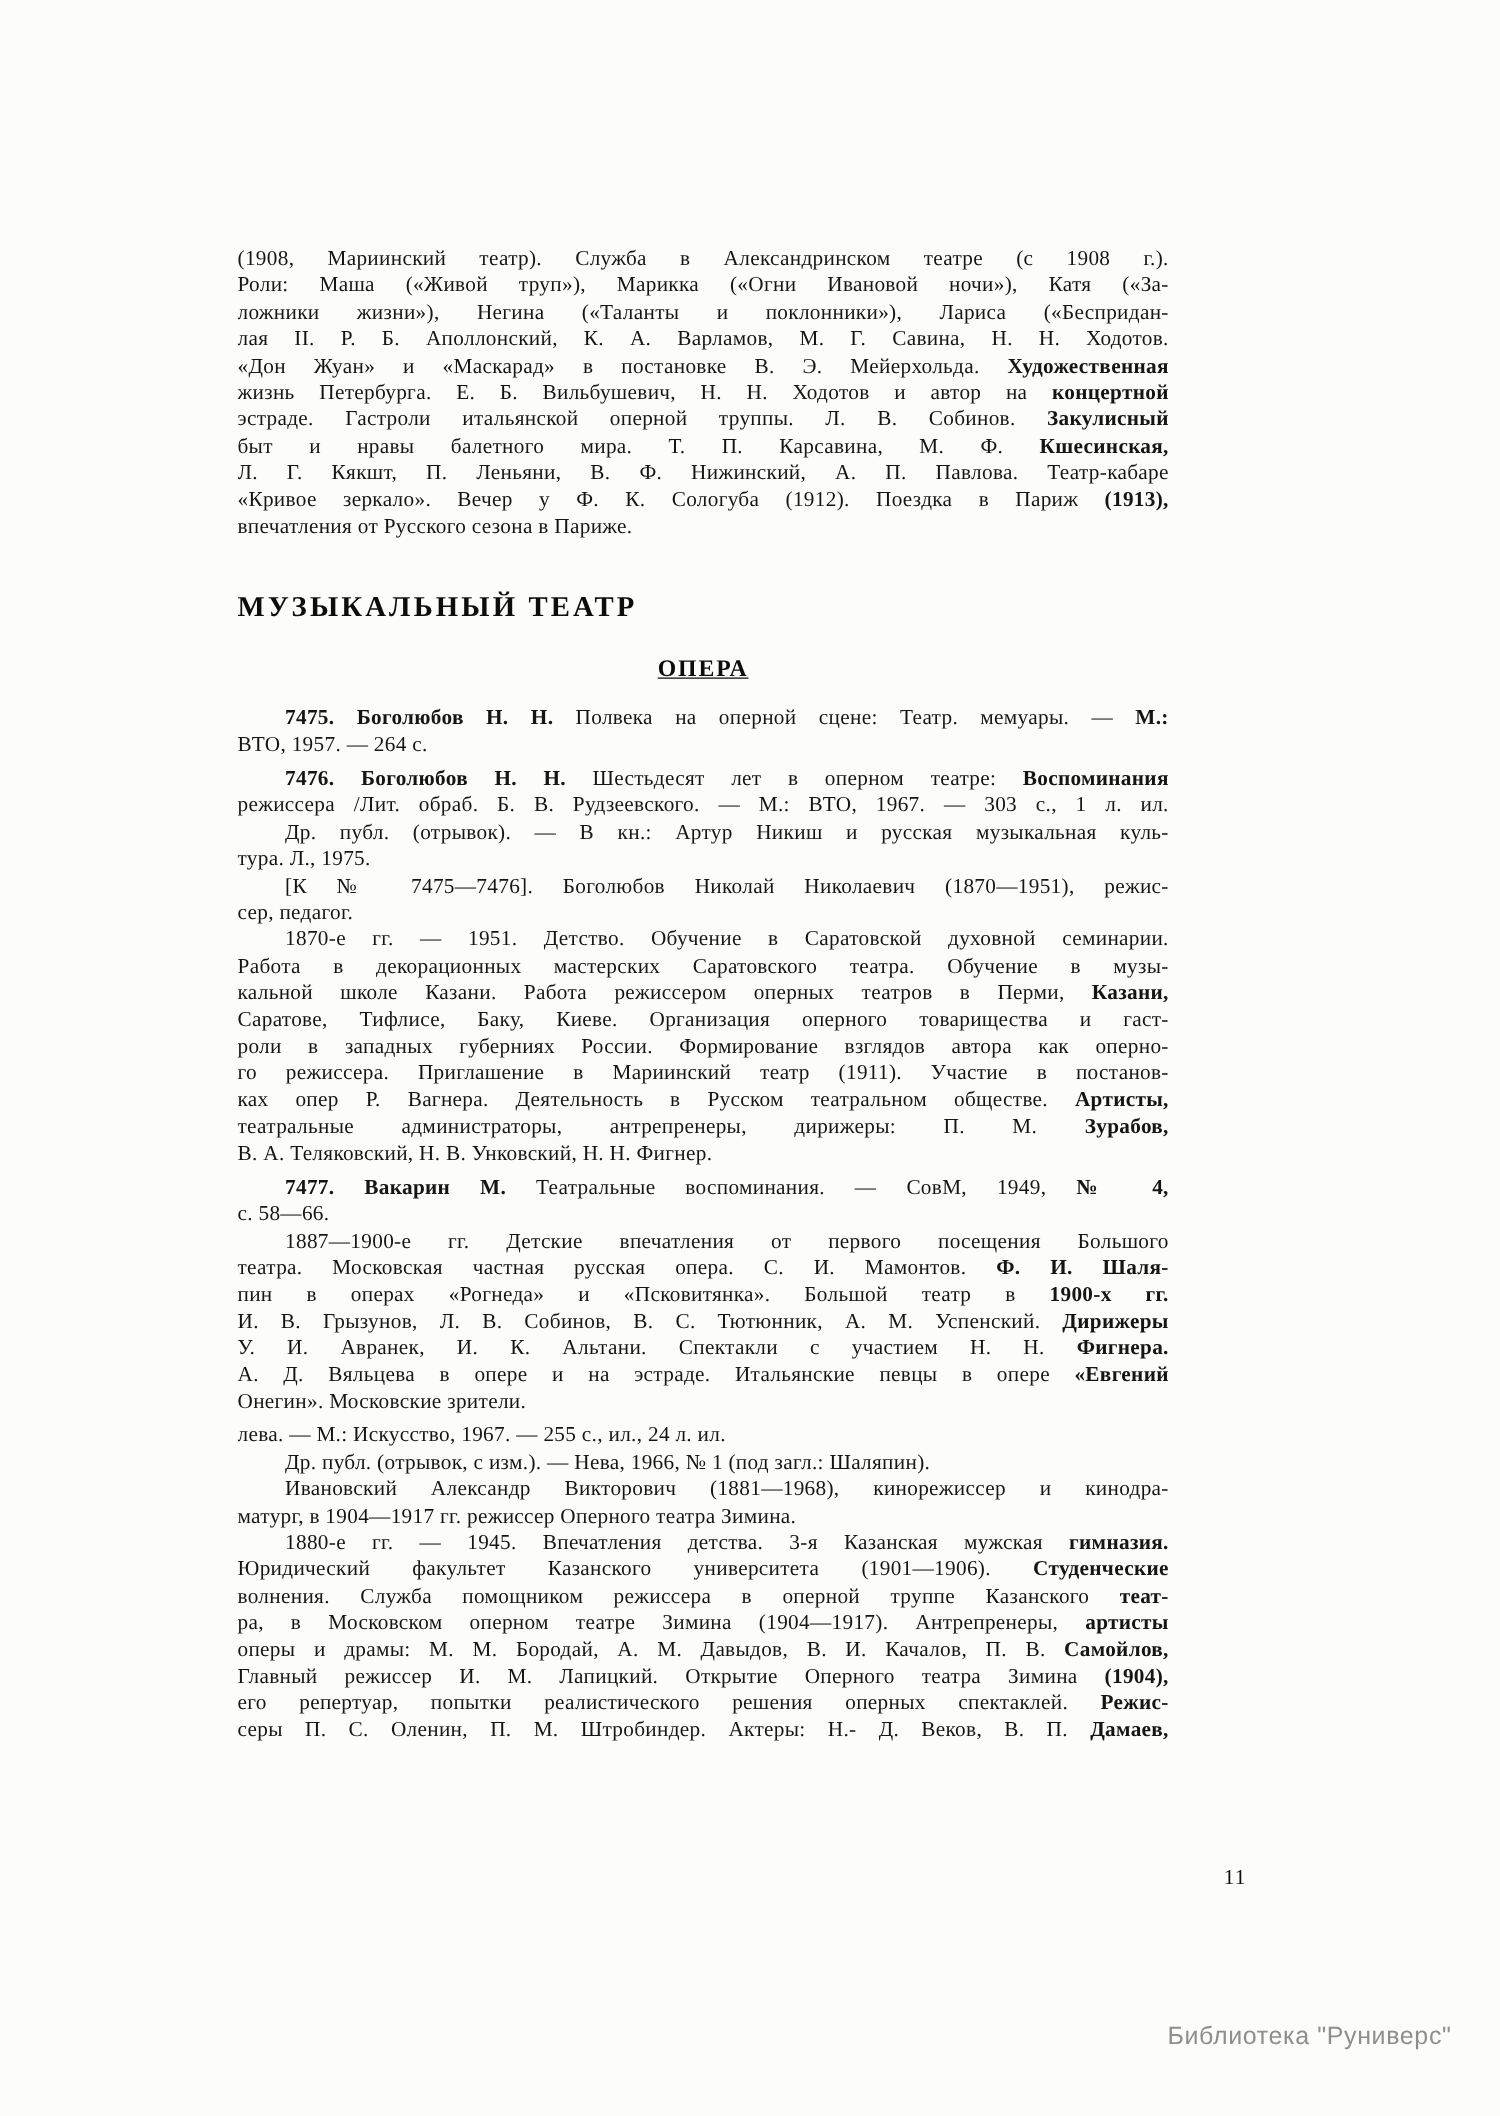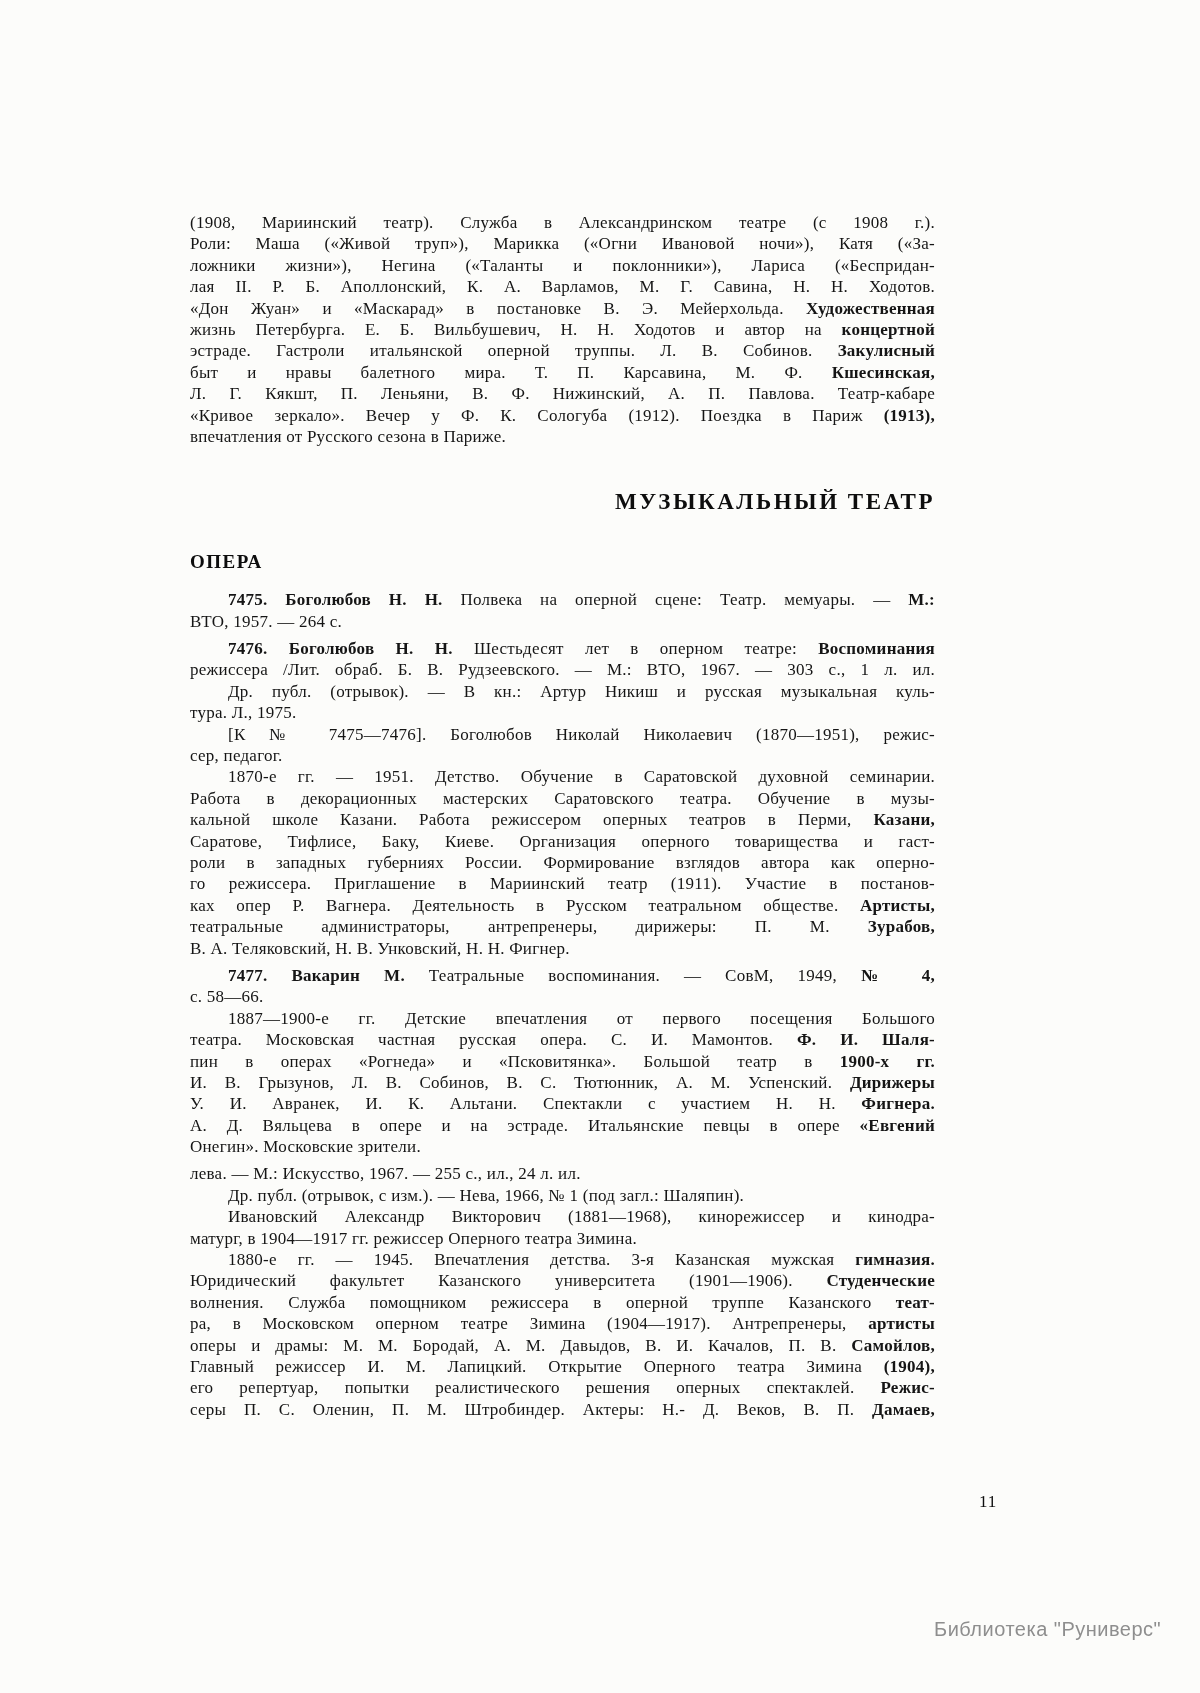--- a/index.html
+++ b/index.html
@@ -12,21 +12,21 @@
     width: 1200px;
     height: 1693px;
     background: #fcfcfa;
     font-family: "Liberation Serif", "DejaVu Serif", serif;
     color: #151515;
     overflow: hidden;
   }
   .text-block {
     position: absolute;
     left: 190px;
-    top: 212px;
+    top: 196px;
     width: 745px;
   }
   .line {
     position: relative;
     height: 21.4px;
     line-height: 21.4px;
     font-size: 17px;
     letter-spacing: 0.25px;
     overflow: hidden;
     white-space: nowrap;
@@ -41,31 +41,33 @@
   }
   .bold {
     font-weight: bold;
     margin-top: 48px;
   }
   .h1 {
     margin-top: 42px;
     font-size: 23px;
     font-weight: bold;
     letter-spacing: 2.5px;
-    text-align: right;
+    text-align: left;
     line-height: 26px;
     color: #0d0d0d;
   }
   .h2 {
-    margin-top: 36px;
+    margin-top: 26px;
     font-size: 19px;
     font-weight: bold;
     letter-spacing: 1.5px;
+    text-align: center;
     line-height: 22px;
     color: #0d0d0d;
+    text-decoration: underline;
   }
   .entries {
     margin-top: 16px;
   }
   .entry:not(:first-child) {
     margin-top: 6px;
   }
   .page-number {
     position: absolute;
     left: 979px;

